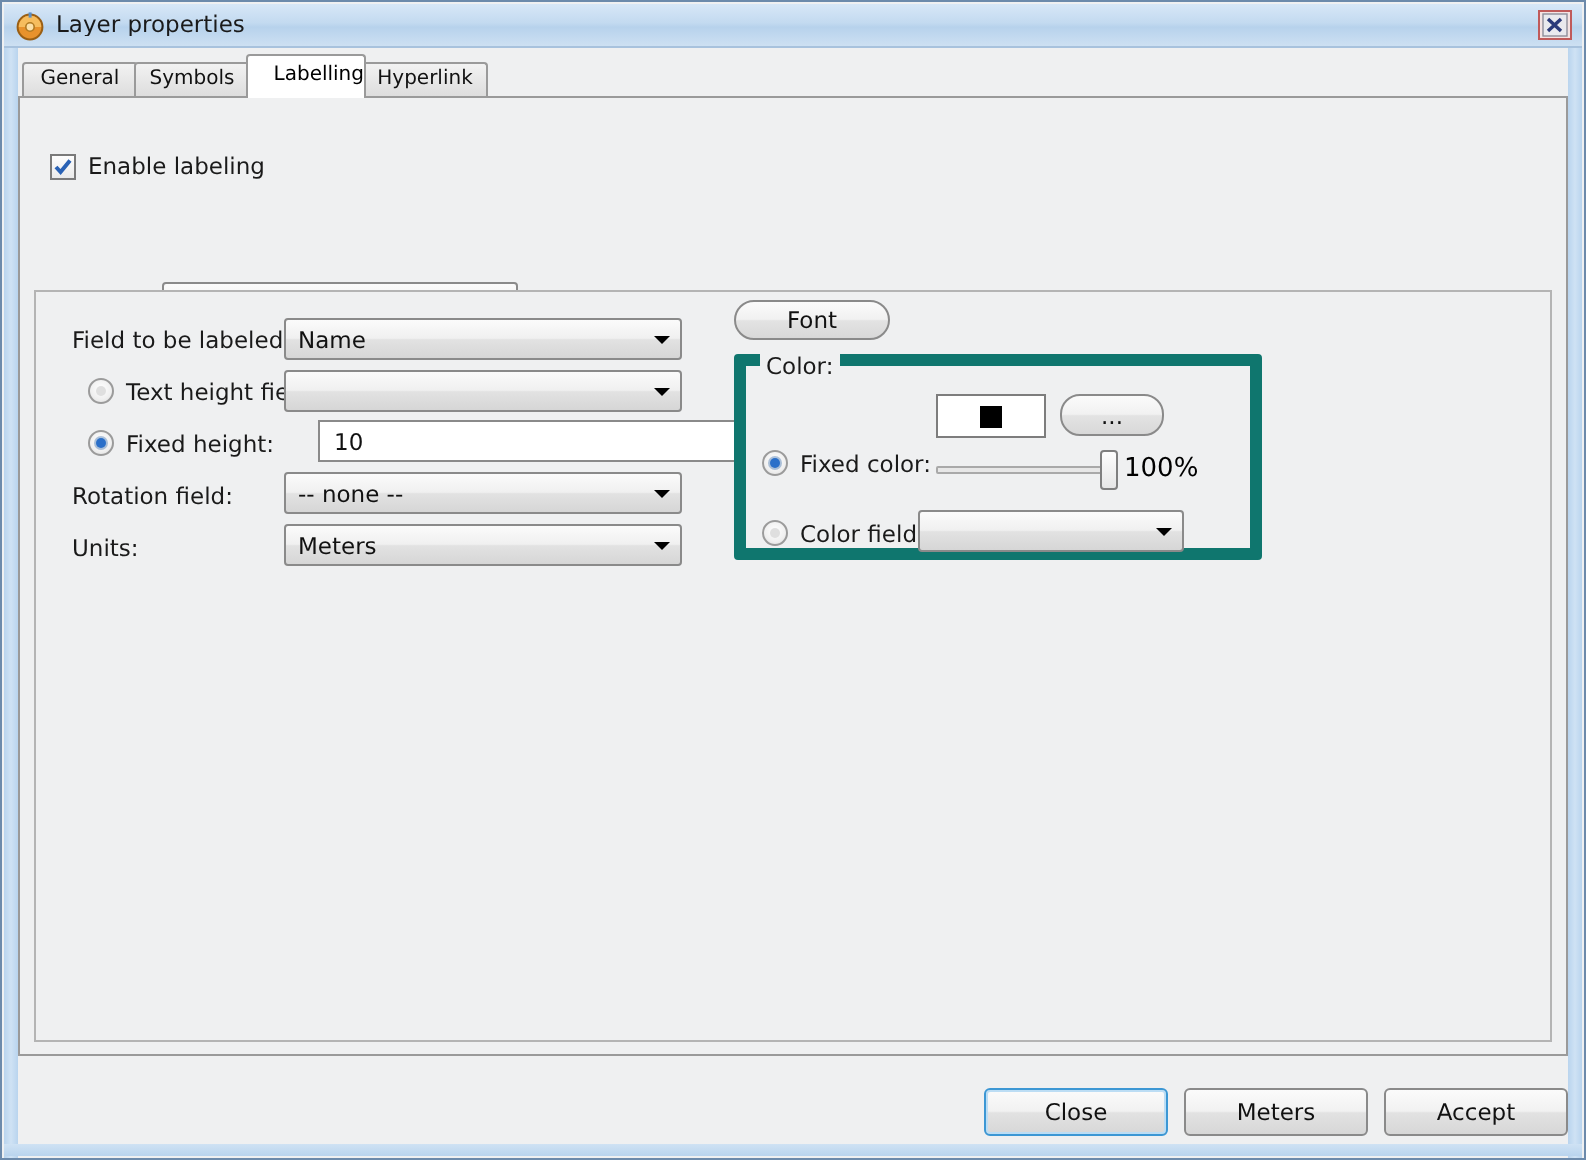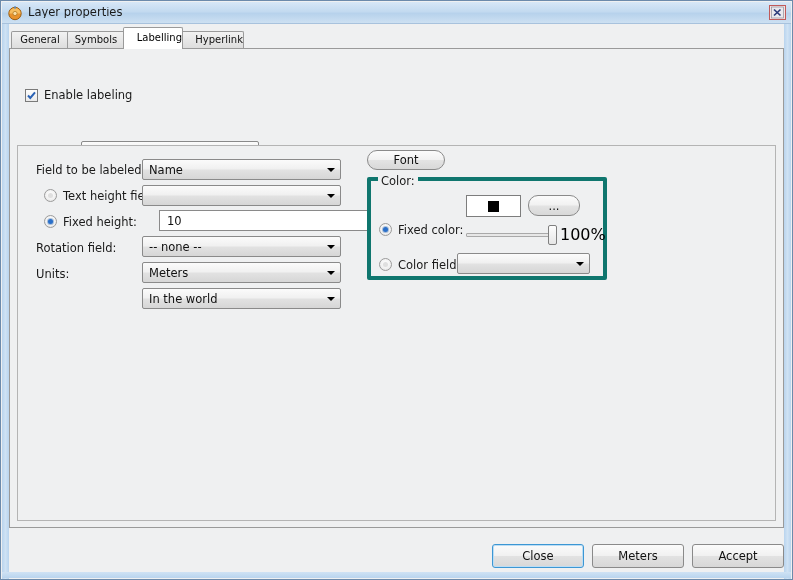--- a/index.html
+++ b/index.html
@@ -125,21 +125,21 @@
     bottom: 44px;
     background: #eff0f1;
     border: 1px solid #9a9a9a;
     box-sizing: border-box;
   }
 
   
   #enable-row {
     position: absolute;
     left: 15px;
-    top: 39px;
+    top: 27px;
     display: flex;
     align-items: center;
   }
   .cb {
     width: 13px; height: 13px;
     box-sizing: border-box;
     border: 1px solid #7a7a7a;
     background: linear-gradient(to bottom, #fdfdfd, #eaeaea);
     margin-right: 6px;
     position: relative;
@@ -269,23 +269,23 @@
     align-items: center;
     justify-content: center;
     cursor: pointer;
     white-space: nowrap;
   }
 
   #color-group {
     position: absolute;
     left: 349px;
     top: 31px;
-    width: 240px;
+    width: 264px;
     height: 103px;
-    border: 4px solid #0f766e;
+    border: 6px solid #0f766e;
     border-radius: 2px;
     box-sizing: border-box;
   }
   #color-group-title {
     position: absolute;
     left: 7px;
     top: -7px;
     background: #eff0f1;
     padding: 0 3px;
     font-size: 11.5px;
@@ -330,21 +330,21 @@
     width: 9px;
     height: 20px;
     box-sizing: border-box;
     border: 1px solid #7f7f7f;
     border-radius: 2px;
     background: linear-gradient(to bottom, #fdfdfd, #e6e6e6);
     cursor: pointer;
   }
   #slider-value {
     margin-left: 7px;
-    font-size: 16px;
+    font-size: 13px;
     white-space: nowrap;
   }
 
   
   #buttonbar {
     position: absolute;
     right: 0px;
     bottom: 4px;
     display: flex;
     gap: 8px;
@@ -395,21 +395,21 @@
   <div id="frame-left"></div>
   <div id="frame-right"></div>
   <div id="frame-bottom"></div>
 
   <div id="client">
 
     <div id="tabstrip">
       <div class="tab" style="left:2px;  width:58px;">General</div>
       <div class="tab" style="left:58px; width:58px;">Symbols</div>
       <div class="tab active" style="left:114px; width:60px;text-align:right;">Labelling</div>
-      <div class="tab" style="left:172px; width:63px;text-align:right;">Hyperlink</div>
+      <div class="tab" style="left:172px; width:63px;">Hyperlink</div>
     </div>
 
     <div id="content-panel">
 
       <div id="enable-row">
         <span class="cb">
           <svg width="11" height="11" viewBox="0 0 11 11">
             <path d="M2 5.5 L4.3 8 L9 2.3" stroke="#2a62b5" stroke-width="2" fill="none"></path>
           </svg>
         </span>
@@ -470,26 +470,20 @@
         <div class="form-row" style="left:18px; top:117px;">
           <span class="lbl">Units:</span>
         </div>
         <div class="combo" style="position:absolute; left:124px; top:116px; width:199px;">
           <span class="combo-text">Meters</span>
           <span class="arrow">
               <i></i>
             </span>
         </div>
 
-        <div class="combo" style="position:absolute; left:124px; top:142px; width:199px;">
-          <span class="combo-text">In the world</span>
-          <span class="arrow">
-              <i></i>
-            </span>
-        </div>
 
         <div class="pushbtn" style="position:absolute; left:349px; top:4px; width:78px; height:20px;">Font</div>
 
         <div id="color-group">
           <span id="color-group-title">Color:</span>
 
           <div id="color-swatch" style="left:95px; top:14px; width:55px; height:22px;">
             <span></span>
           </div>
           <div class="pushbtn" style="position:absolute; left:157px; top:14px; width:52px; height:21px;">...</div>

